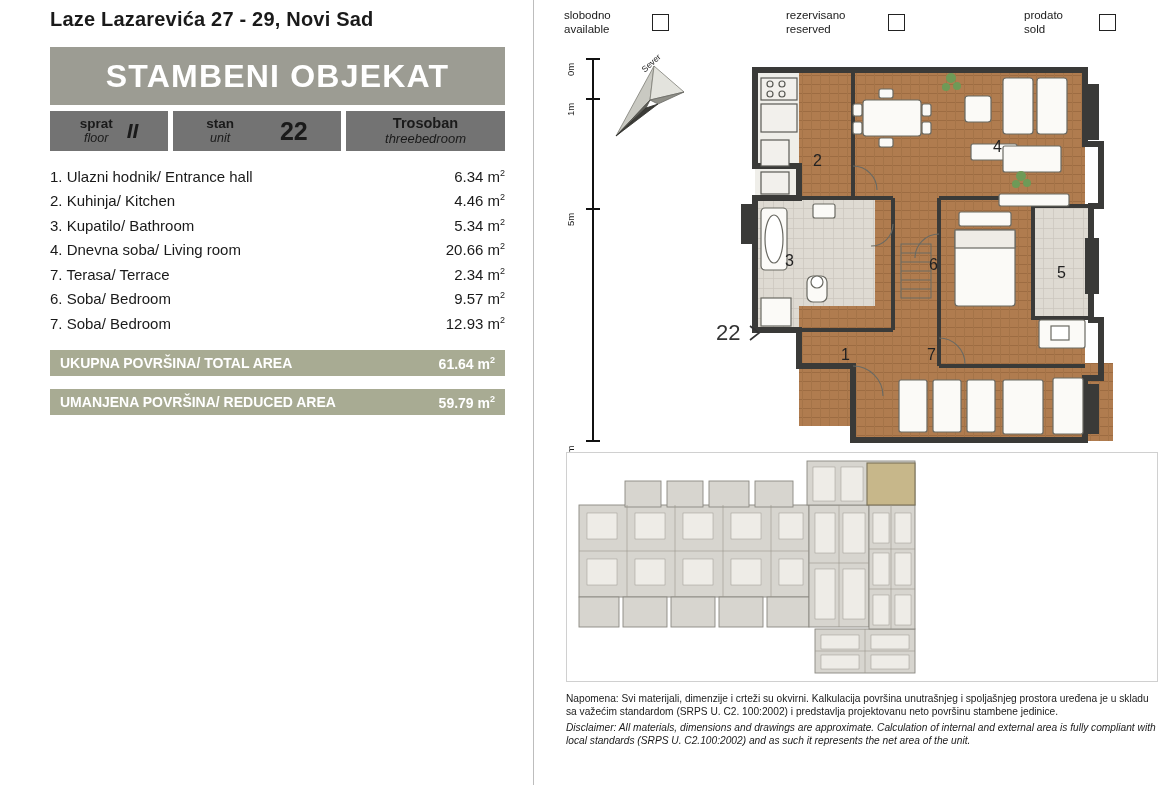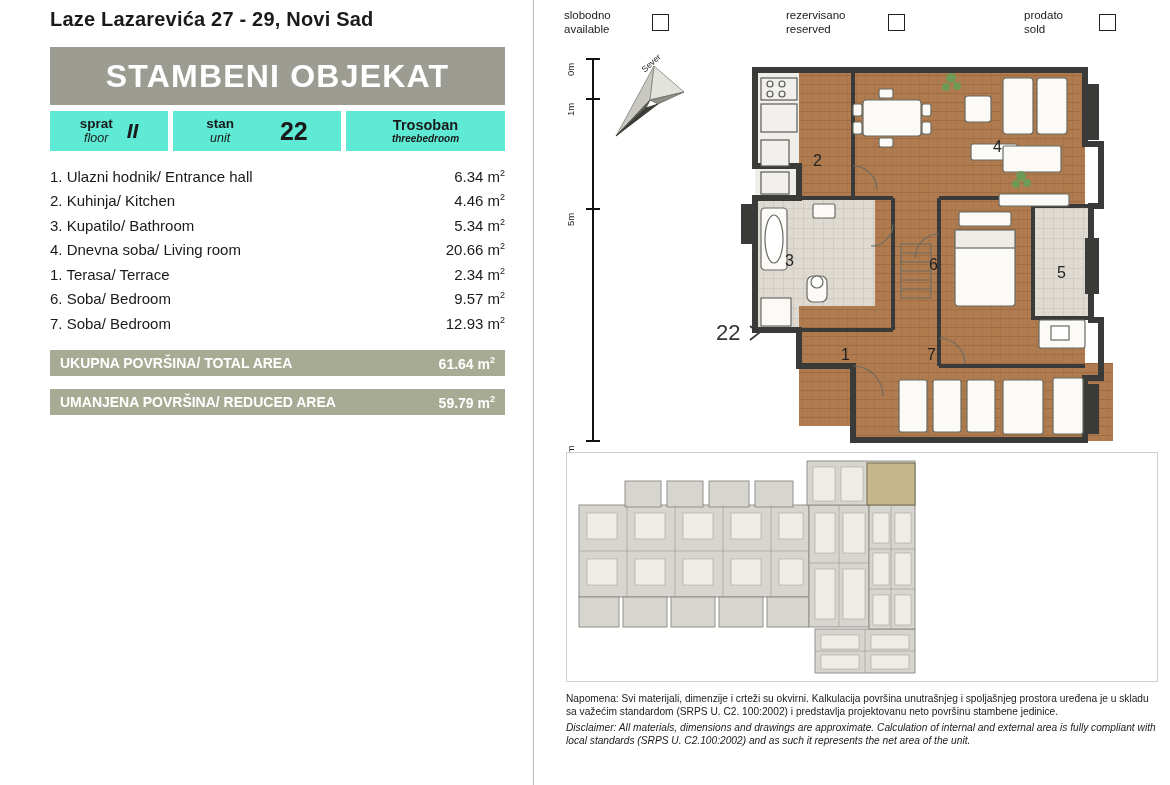--- a/index.html
+++ b/index.html
@@ -18,32 +18,32 @@
   .addr{font-size:20px;font-weight:bold;letter-spacing:.2px;margin:0 0 16px 0;}
 
   .titlebar{
     background:#9c9c93;color:#ffffff;height:58px;
     display:flex;align-items:center;justify-content:center;
     font-size:32px;font-weight:bold;letter-spacing:1.2px;
     width:455px;
   }
   .inforow{display:flex;margin-top:6px;width:455px;height:40px;}
   .infocell{
-    background:#5eead4;display:flex;align-items:center;justify-content:center;
+    background:#737373;display:flex;align-items:center;justify-content:center;
     position:relative;
   }
   .infocell.a{width:118px;}
   .infocell.b{width:168px;margin-left:5px;gap:32px;}
   .infocell.c{width:159px;margin-left:5px;flex-direction:column;justify-content:center;}
   .lbl{font-size:13.5px;font-weight:bold;line-height:1.05;text-align:center;}
   .lbl .sub{font-weight:normal;font-style:italic;font-size:12.5px;display:block;}
   .bigval{font-size:25px;font-weight:bold;margin-left:14px;}
   .bigval.small{font-size:21px;font-style:italic;}
   .typetxt{font-size:14.5px;font-weight:bold;text-align:center;line-height:1.1;}
-  .typetxt .sub{font-weight:bold;font-style:italic;font-size:10px;display:block;}
+  .typetxt .sub{font-weight:normal;font-style:italic;font-size:13px;display:block;}
 
   .rooms{margin-top:14px;width:455px;}
   .room{display:flex;justify-content:space-between;font-size:15px;line-height:1.63;}
   .room .nm{white-space:nowrap;}
   .room .ar{white-space:nowrap;}
   sup{font-size:9px;vertical-align:super;}
 
   .totalrow{
     margin-top:14px;width:455px;height:26px;background:#a8ab93;color:#ffffff;
     display:flex;align-items:center;justify-content:space-between;
@@ -137,21 +137,21 @@
       </div>
       <div class="room">
         <span class="nm">3. Kupatilo/ Bathroom</span>
         <span class="ar"><span>5.34 m</span><sup>2</sup></span>
       </div>
       <div class="room">
         <span class="nm">4. Dnevna soba/ Living room</span>
         <span class="ar"><span>20.66 m</span><sup>2</sup></span>
       </div>
       <div class="room">
-        <span class="nm">1. Terasa/ Terrace</span>
+        <span class="nm">7. Terasa/ Terrace</span>
         <span class="ar"><span>2.34 m</span><sup>2</sup></span>
       </div>
       <div class="room">
         <span class="nm">6. Soba/ Bedroom</span>
         <span class="ar"><span>9.57 m</span><sup>2</sup></span>
       </div>
       <div class="room">
         <span class="nm">7. Soba/ Bedroom</span>
         <span class="ar"><span>12.93 m</span><sup>2</sup></span>
       </div>

